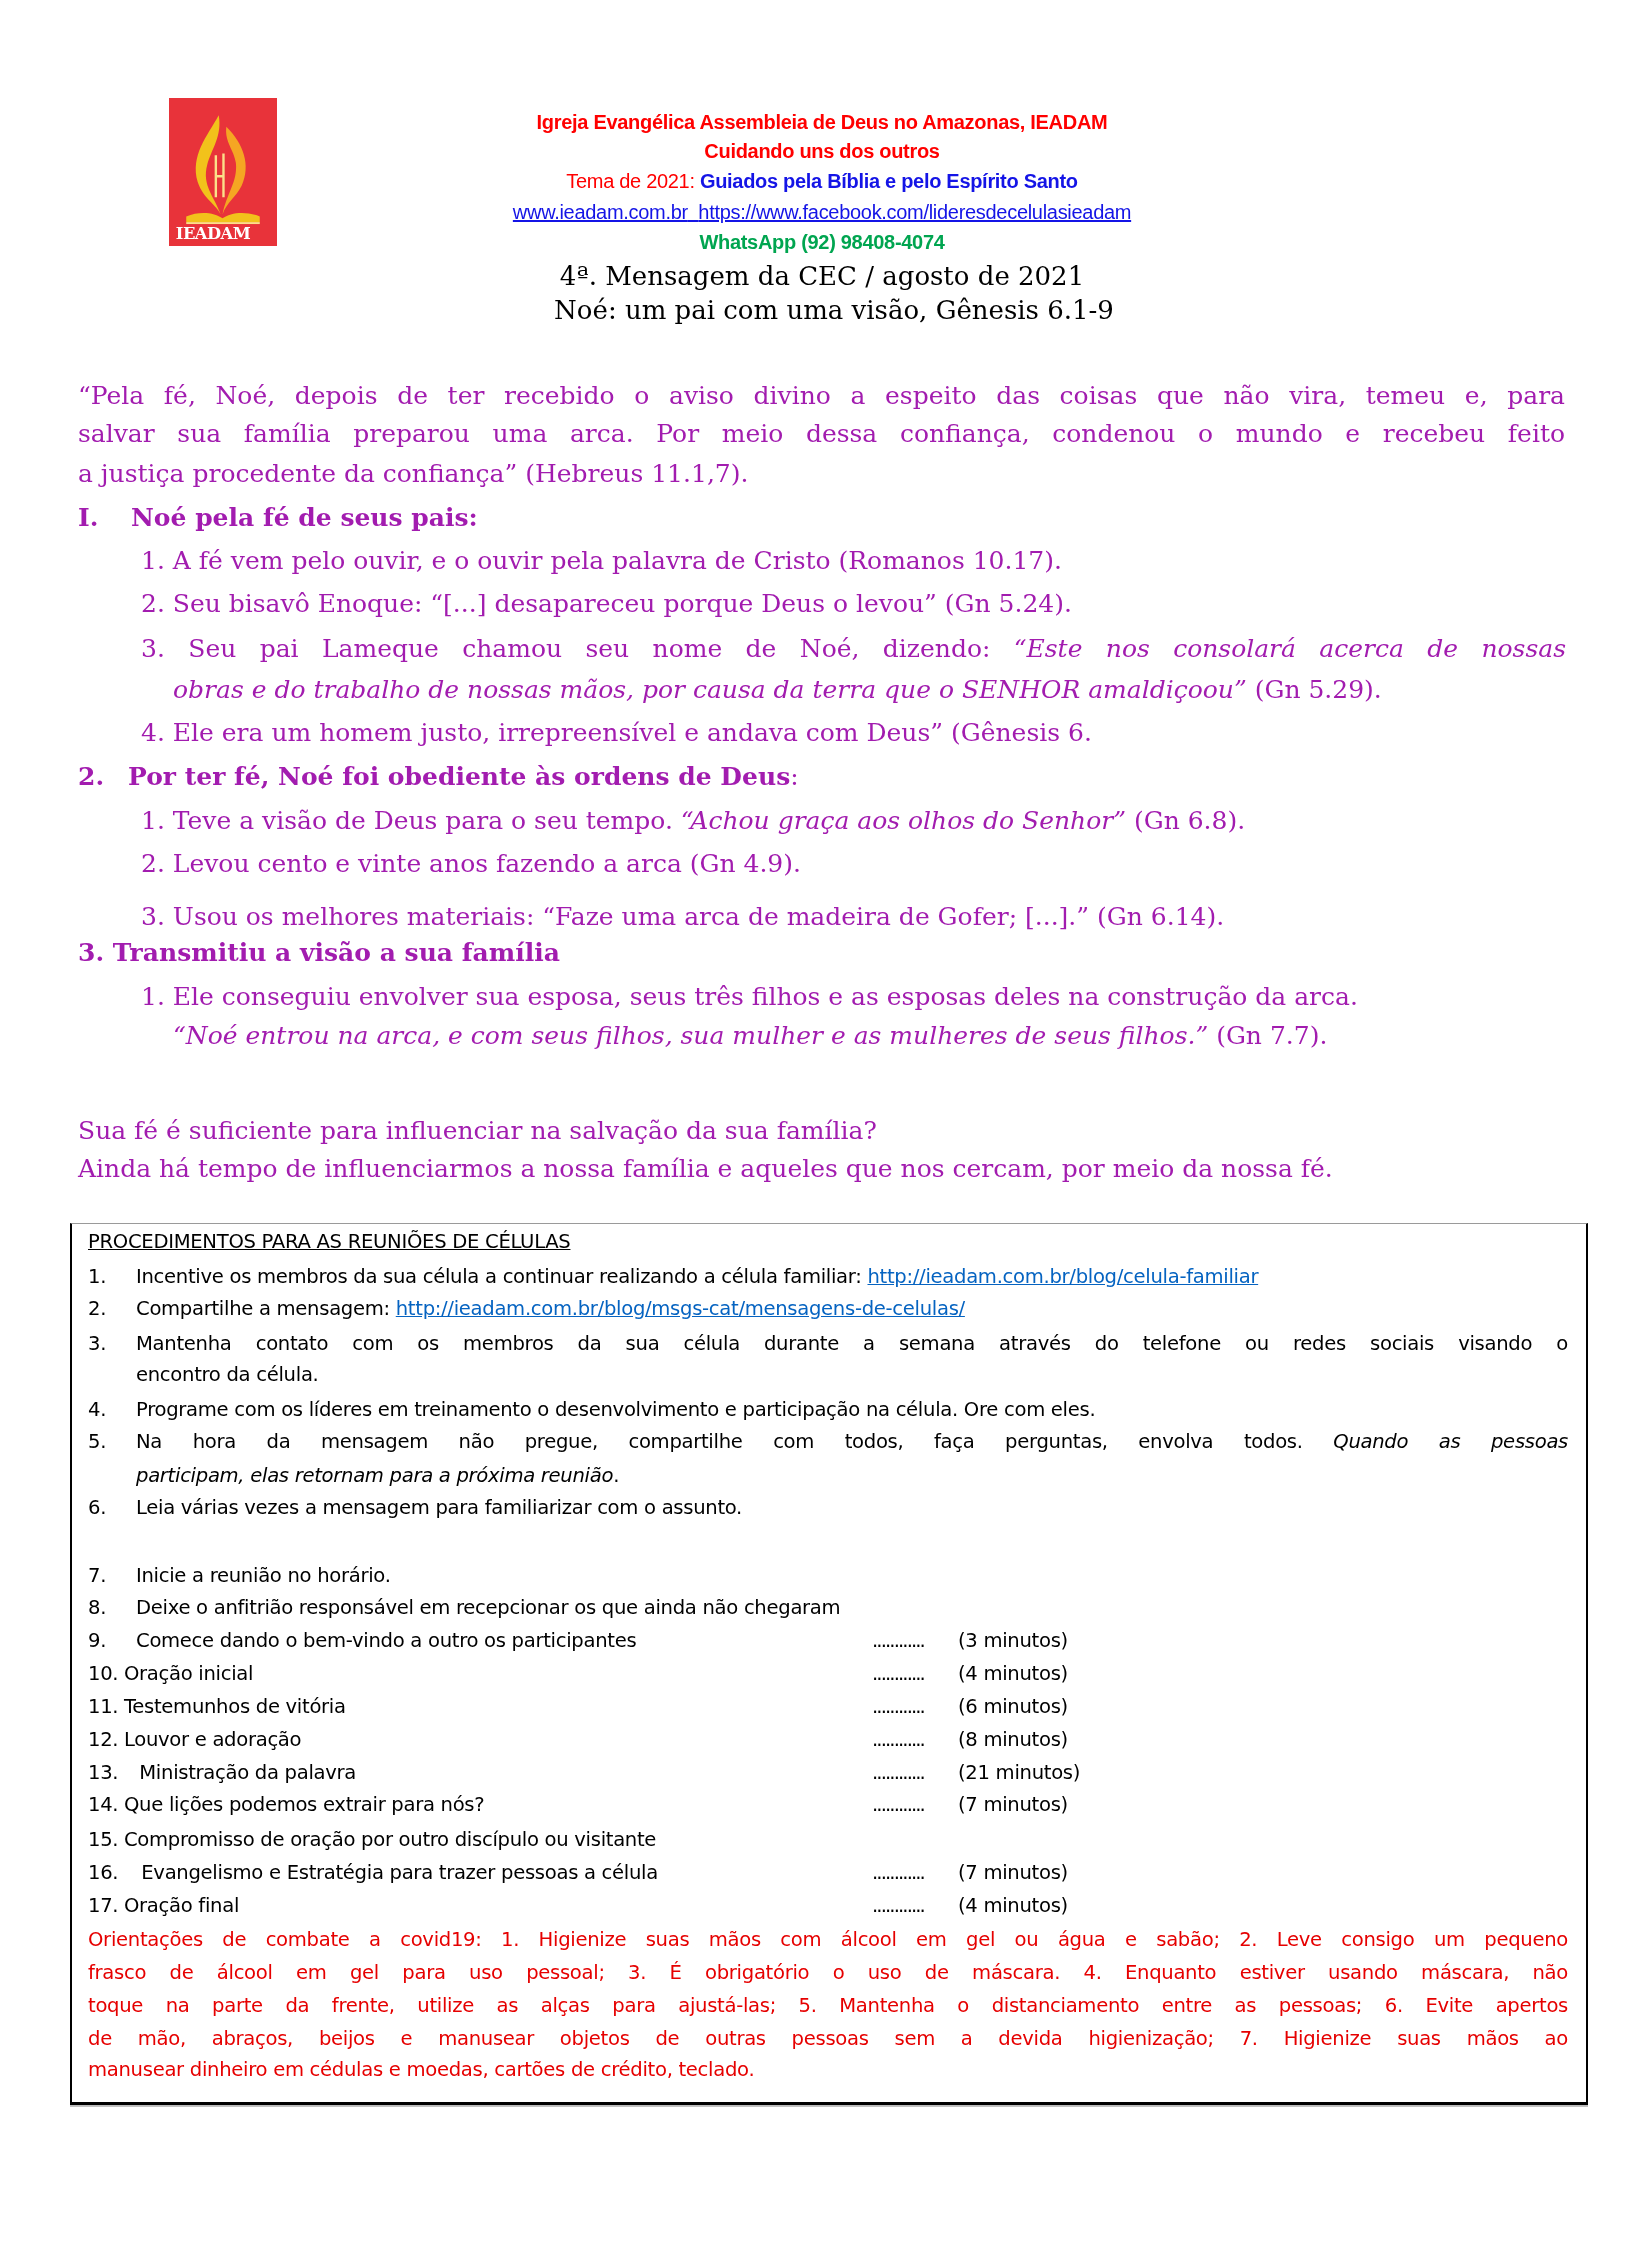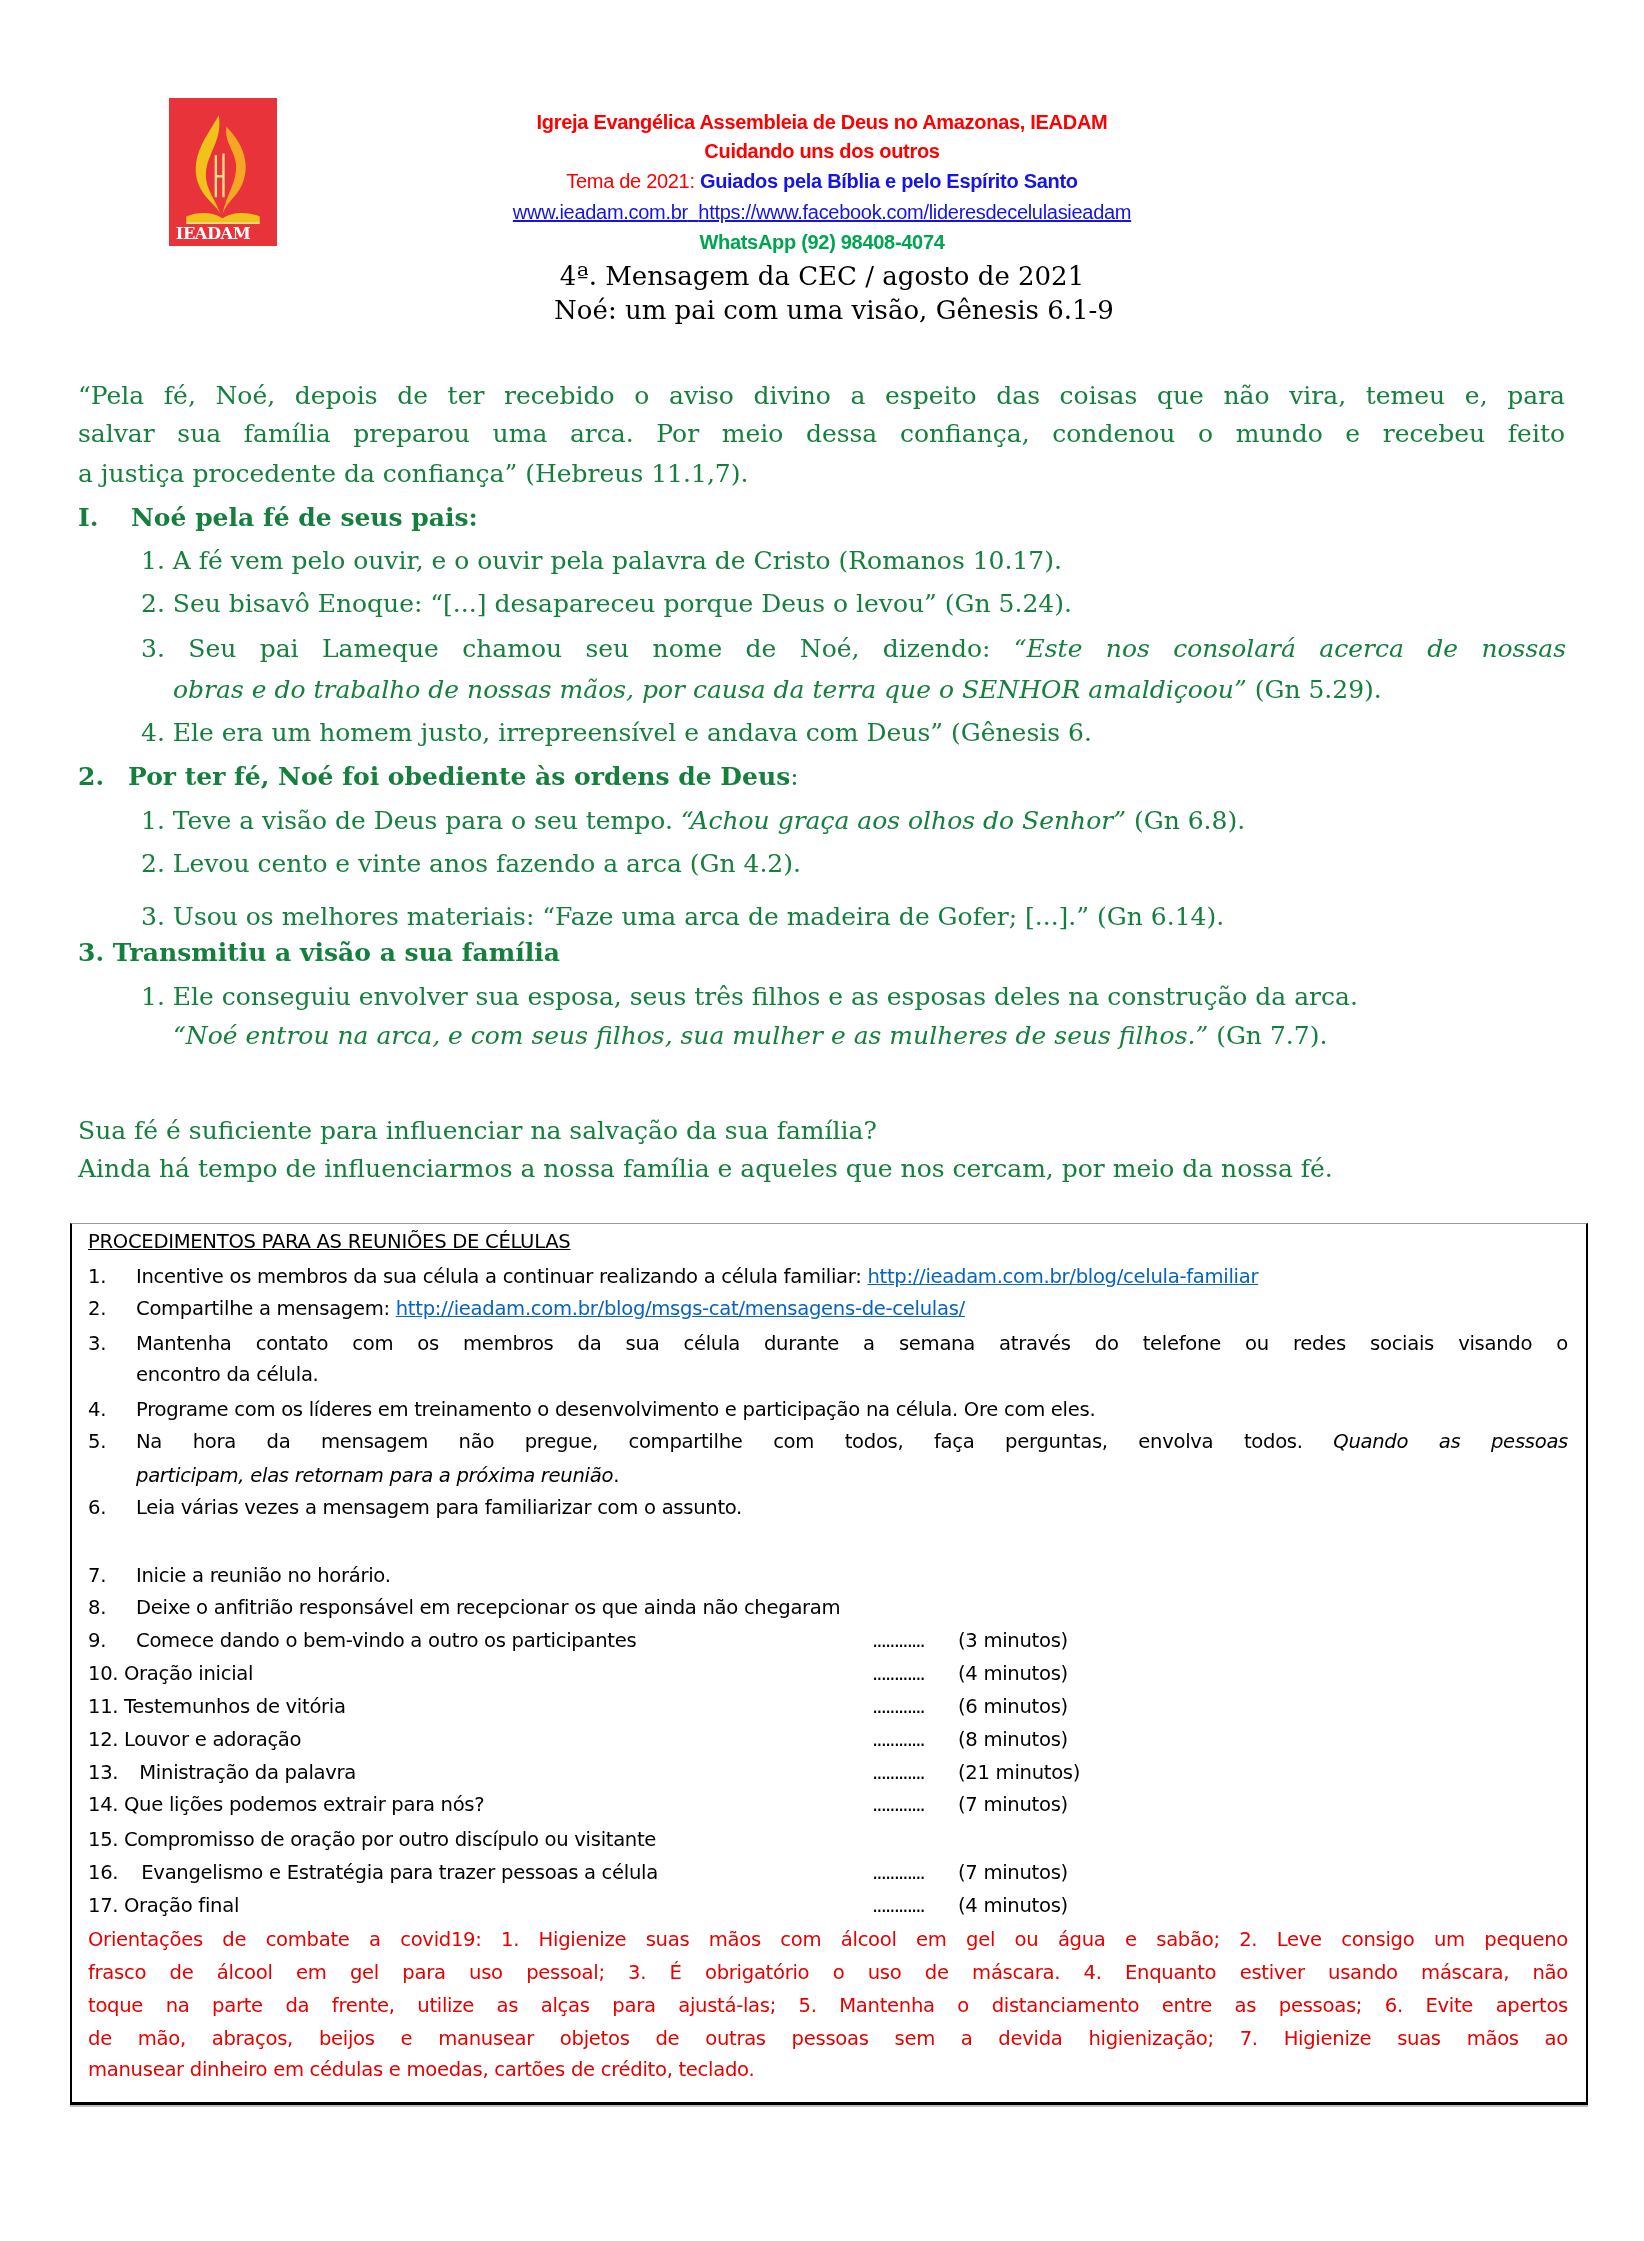--- a/index.html
+++ b/index.html
@@ -7,21 +7,21 @@
   .abs { position:absolute; }
   .logo { left:169px; top:98px; width:108px; height:148px; background:#e8333a; }
   .logo svg { display:block; }
   .hdr { left:344px; width:956px; text-align:center; font-family:"Liberation Sans", sans-serif; font-size:20px; font-weight:bold; line-height:29px; white-space:nowrap; letter-spacing:-0.3px; }
   .red { color:#ff0000; }
   .blue { color:#1414e6; }
   .green { color:#00a550; }
   .normal { font-weight:normal; }
   .hlink { color:#1414e6; text-decoration:underline; font-weight:normal; }
   .title { left:344px; width:956px; text-align:center; font-family:"DejaVu Serif", serif; font-size:26px; line-height:34px; color:#000; white-space:nowrap; }
-  .serif { font-family:"DejaVu Serif", serif; font-size:25px; color:#15803d; line-height:39px; white-space:nowrap; }
+  .serif { font-family:"DejaVu Serif", serif; font-size:25px; color:#a21caf; line-height:39px; white-space:nowrap; }
   .just { text-align:justify; text-align-last:justify; width:1487px; }
   .b { font-weight:bold; }
   .i { font-style:italic; }
   .box { left:70px; top:1223px; width:1514px; height:878px; border-top:1.4px solid #9a9a9a; border-left:2.9px solid #000; border-right:2.9px solid #000; border-bottom:3.8px solid #000; box-shadow:0 1.9px 0 #bbb; }
   .bx { font-family:"DejaVu Sans", sans-serif; font-size:19.6px; line-height:32.5px; color:#000; white-space:nowrap; letter-spacing:-0.3px; }
   .bnum { display:inline-block; width:48px; }
   .blink { color:#0563c1; text-decoration:underline; }
   .bred { color:#e60000; }
   .bjust { text-align:justify; text-align-last:justify; }
   .dots { letter-spacing:-1.9px; }
@@ -75,21 +75,21 @@
   <span>4.</span> <span>Ele era um homem justo, irrepreensível e andava com Deus” (Gênesis 6.</span>
 </div>
 
 <div class="abs serif" style="left:78px;top:757px;">
   <span class="b" style="display:inline-block;width:50px;">2.</span><span class="b">Por ter fé, Noé foi obediente às ordens de Deus</span><span>:</span>
 </div>
 <div class="abs serif" style="left:141px;top:801px;">
   <span>1.</span> <span>Teve a visão de Deus para o seu tempo. </span><span class="i">“Achou graça aos olhos do Senhor”</span><span> (Gn 6.8).</span>
 </div>
 <div class="abs serif" style="left:141px;top:844px;">
-  <span>2.</span> <span>Levou cento e vinte anos fazendo a arca (Gn 4.2).</span>
+  <span>2.</span> <span>Levou cento e vinte anos fazendo a arca (Gn 4.9).</span>
 </div>
 <div class="abs serif" style="left:141px;top:889px;margin-top:8px;">
   <span>3.</span> <span>Usou os melhores materiais: “Faze uma arca de madeira de Gofer; [...].” (Gn 6.14).</span>
 </div>
 
 <div class="abs serif b" style="left:78px;top:933px;">
   <span>3.</span> <span>Transmitiu a visão a sua família</span>
 </div>
 <div class="abs serif" style="left:141px;top:977px;">
   <span>1.</span> <span>Ele conseguiu envolver sua esposa, seus três filhos e as esposas deles na construção da arca.</span>

